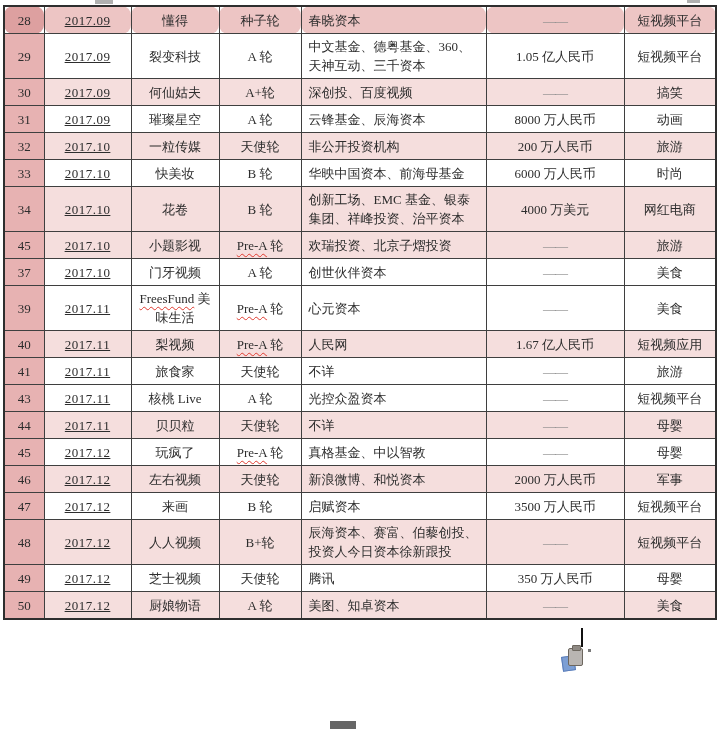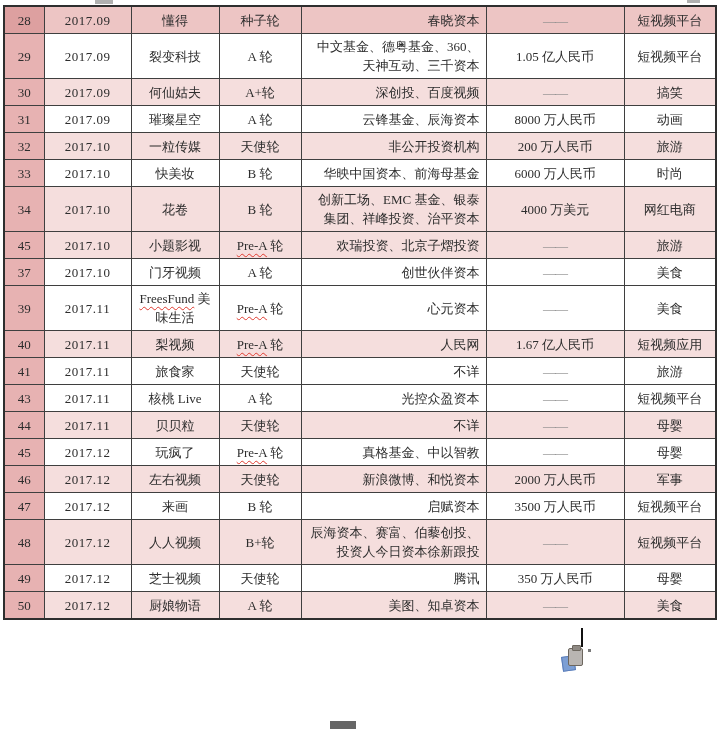--- a/index.html
+++ b/index.html
@@ -2,27 +2,27 @@
 <html><head>
 <meta charset="utf-8">
 <style>
   html,body{margin:0;padding:0;background:#fff;}
   #stage{position:relative;width:718px;height:729px;background:#ffffff;overflow:hidden;
          font-family:"Liberation Serif","DejaVu Serif",serif;color:#2d2d2d;}
   table.doc{position:absolute;left:3px;top:5px;width:712px;border-collapse:collapse;
             table-layout:fixed;border:2px solid #2e2e2e;}
   td{border:1px solid #3f3f3f;text-align:center;vertical-align:middle;
      font-size:13px;line-height:19px;padding:3px 4px;word-break:break-word;height:20px;}
-  td.investors{text-align:right;padding-left:7px;padding-right:6px;}
+  td.investors{text-align:left;padding-left:7px;padding-right:6px;}
   tr.white td{background:#ffffff;}
   tr.pink td{background:#f5dedd;}
-  tr.dark td{background:#edc5c4;}
+  tr.dark td{background:#edc5c4;border-radius:9px;}
   tr.white td.numcell, tr.pink td.numcell{background:#e7b2b2;}
   tr.dark td.numcell{background:#dda0a0;}
-  td.datecell{letter-spacing:0.5px;}
+  td.datecell{letter-spacing:0.5px;text-decoration:underline;}
   .dashval{color:#8c8c8c;letter-spacing:-1px;}
   .wavy{text-decoration-line:underline;text-decoration-style:wavy;
         text-decoration-color:#e03a2f;text-decoration-thickness:1px;text-underline-offset:3px;}
   
   .mark{position:absolute;background:#b0b0b0;}
   #mark-top-left{left:95px;top:0;width:18px;height:4px;}
   #mark-top-right{left:687px;top:0;width:13px;height:3px;}
   #mark-bottom{left:330px;top:721px;width:26px;height:8px;background:#666;}
   #caret{position:absolute;left:581px;top:628px;width:2px;height:19px;background:#101010;}
   #paste-pointer{position:absolute;left:560px;top:645px;width:34px;height:30px;}

